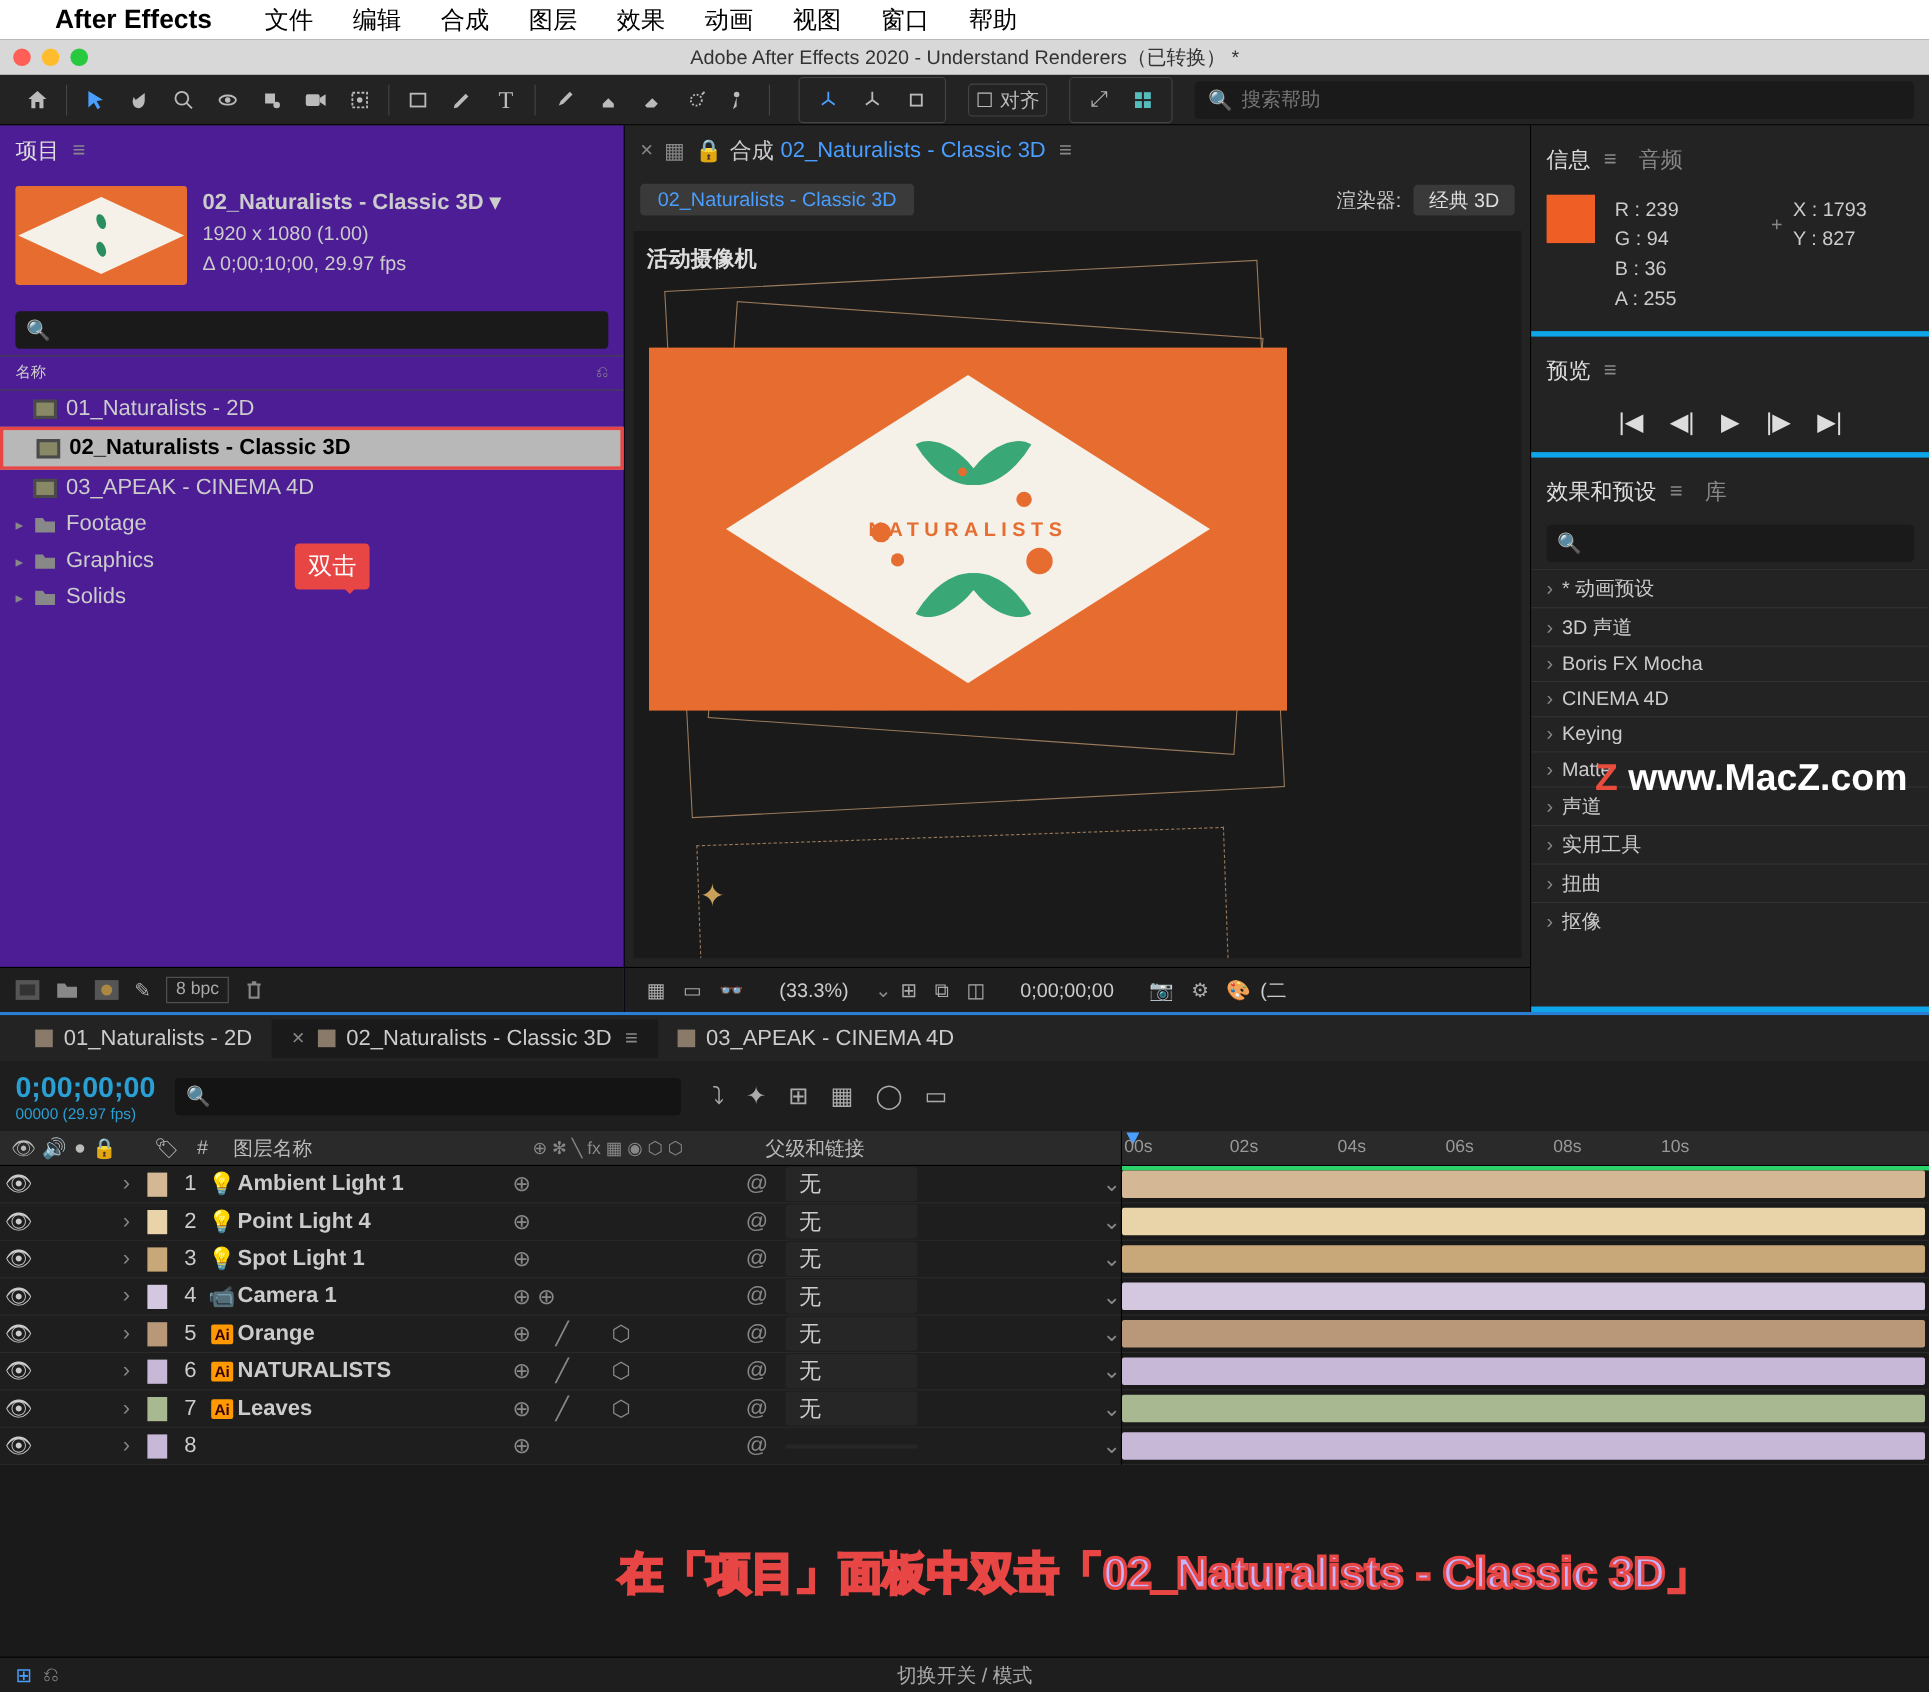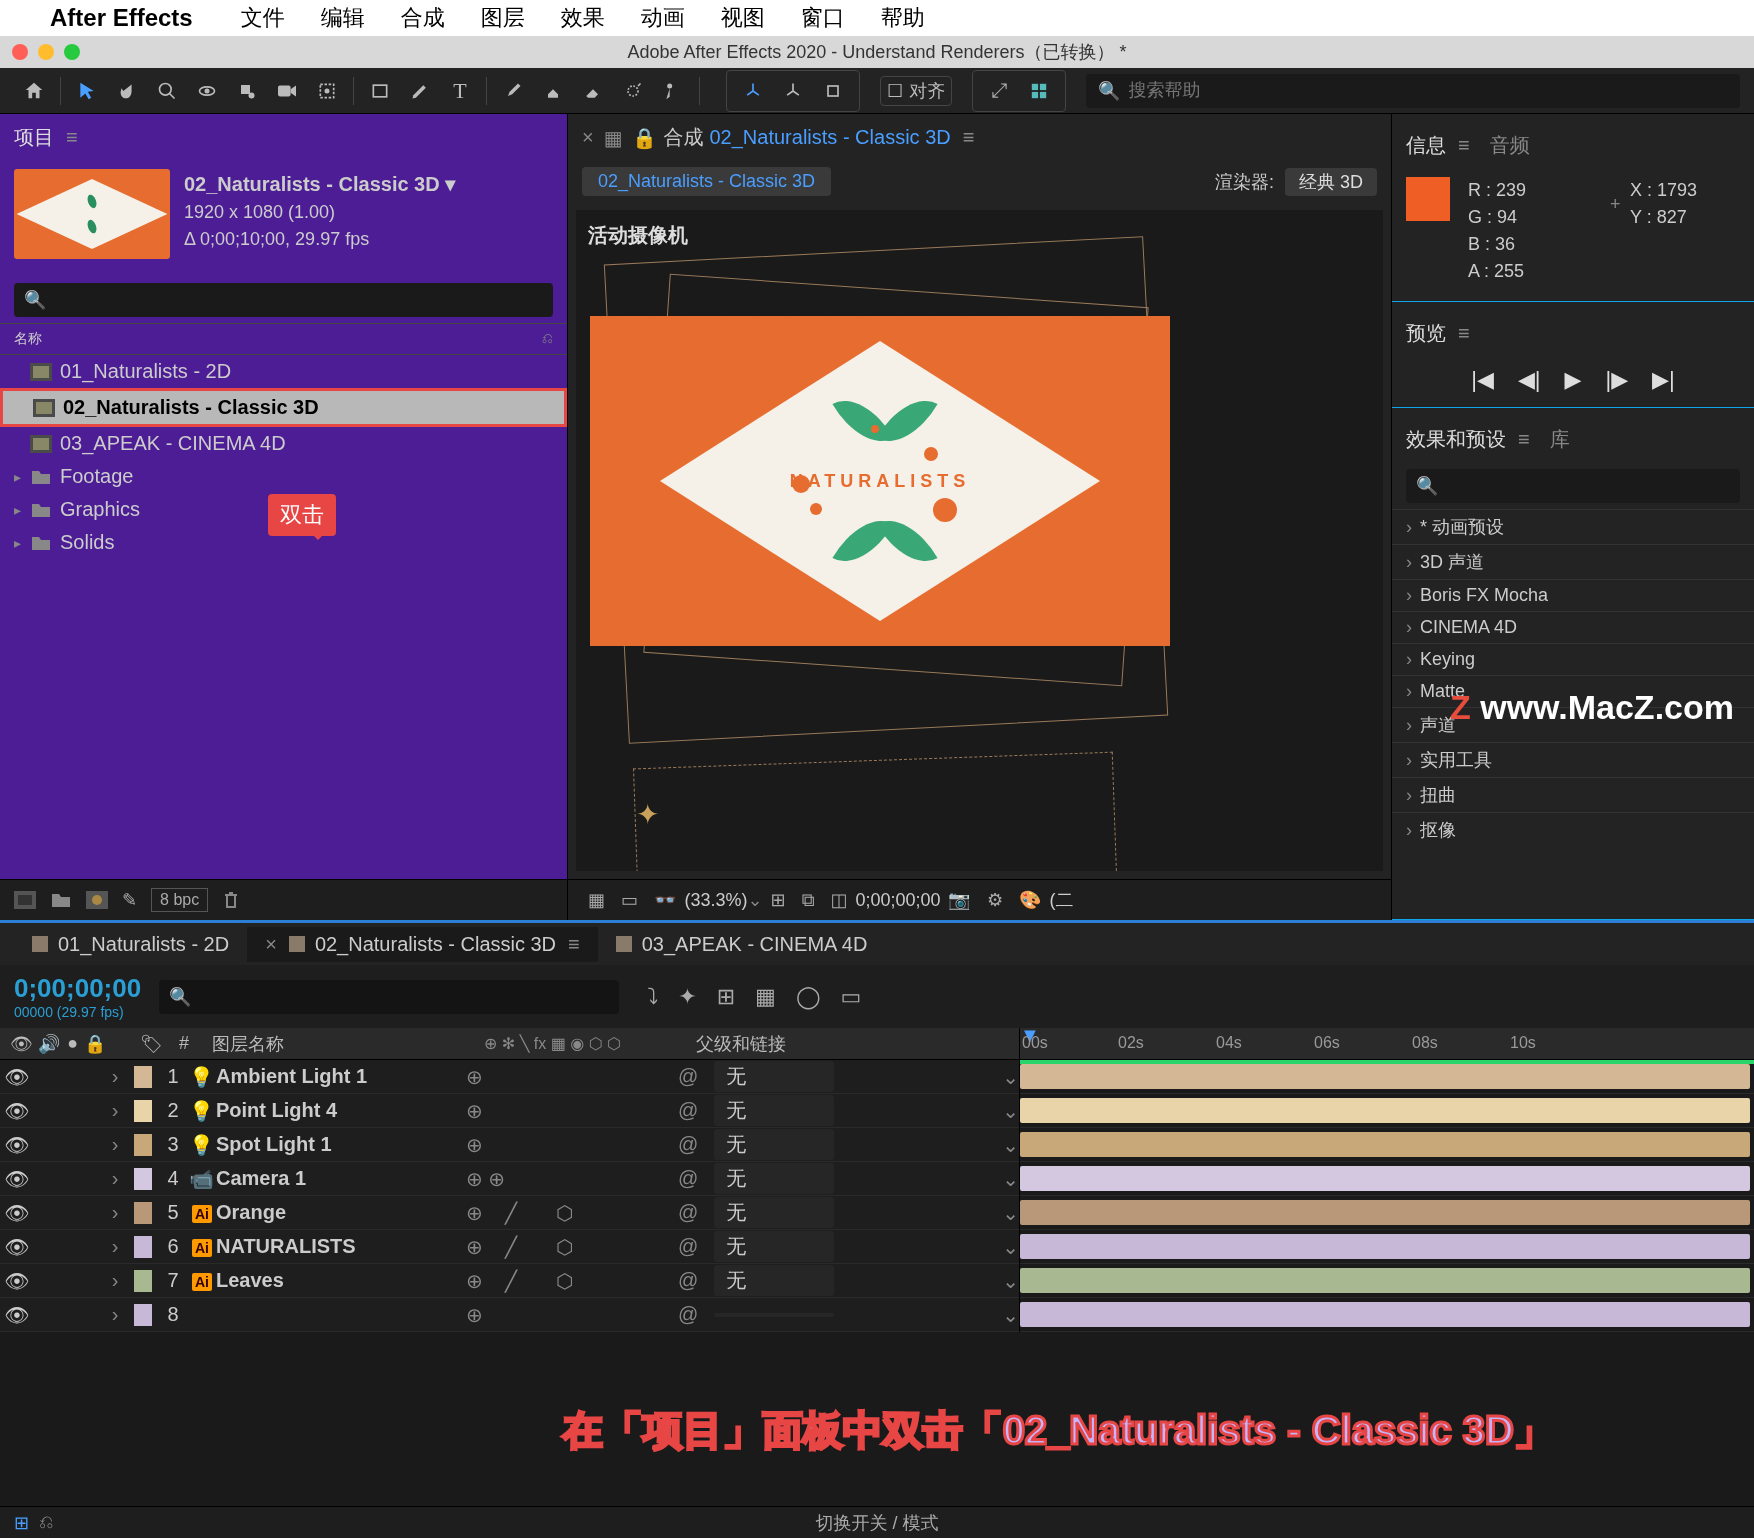--- a/index.html
+++ b/index.html
@@ -58,23 +58,23 @@
 .leaf { position: absolute; width: 36px; height: 60px; background: #3aa876; border-radius: 0 100% 0 100%; }
 .leaf.tl { left: 42%; top: 18%; transform: rotate(-30deg); }
 .leaf.tr { left: 52%; top: 18%; transform: rotate(30deg) scaleX(-1); }
 .leaf.bl { left: 42%; bottom: 18%; transform: rotate(30deg) scaleY(-1); }
 .leaf.br { left: 52%; bottom: 18%; transform: rotate(-30deg) scale(-1,-1); }
 .dot { position: absolute; border-radius: 50%; background: #e66d2f; }
 .hatching { position: absolute; inset: 0; pointer-events:none; opacity: 0.5; background: repeating-linear-gradient(45deg, transparent 0 24px, rgba(230,109,47,0.35) 24px 25px), repeating-linear-gradient(-45deg, transparent 0 28px, rgba(230,109,47,0.3) 28px 29px); }
 .wireline { position: absolute; border: 1px solid #9a7a5a; pointer-events: none; }
 .comp-footer { display: flex; align-items: center; padding: 8px 12px; border-top: 1px solid #000; background: #1e1e1e; font-size: 18px; }
 .comp-footer .fbtn { margin: 0 8px; color: #aaa; cursor: pointer; }
-.comp-footer .zoom { margin: 0 0; }
+.comp-footer .zoom { margin: 0 24px; }
 .right-panels { width: 362px; background: #232323; display: flex; flex-direction: column; }
-.panel-section { border-bottom: 1px solid #0ea5e9; padding: 8px 0; }
+.panel-section { border-bottom: 5px solid #0ea5e9; padding: 8px 0; }
 .info-body { padding: 8px 14px; display: flex; font-size: 18px; line-height: 1.5; }
 .info-swatch { width: 44px; height: 44px; background: #e66d2f; margin-right: 18px; }
 .preview-controls { display: flex; justify-content: center; padding: 10px 0 6px; }
 .pctrl { margin: 0 12px; color: #ddd; font-size: 22px; cursor: pointer; }
 .effects-list { overflow: auto; }
 .effects-row { padding: 5px 14px; border-top: 1px solid #333; font-size: 18px; color: #ccc; cursor: pointer; }
 .effects-row::before { content: '›'; margin-right: 8px; color: #888; }
 .watermark { position: absolute; right: 20px; top: 688px; color: #fff; font-size: 34px; font-weight: 700; z-index: 100; }
 .watermark .wz { color: #e74c3c; }
 .timeline-area { background: #1e1e1e; border-top: 3px solid #2a7fd4; flex: 1; display: flex; flex-direction: column; }

